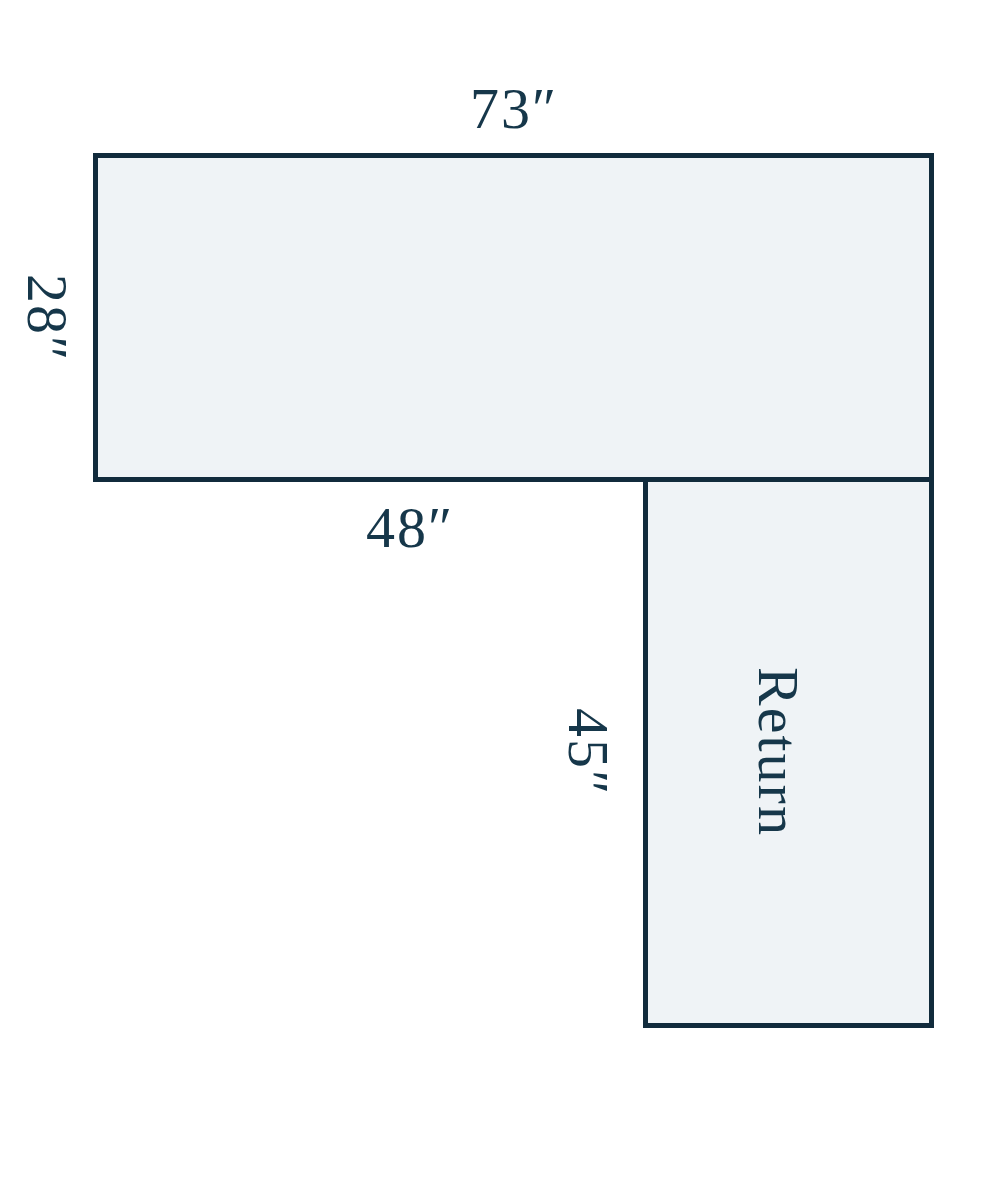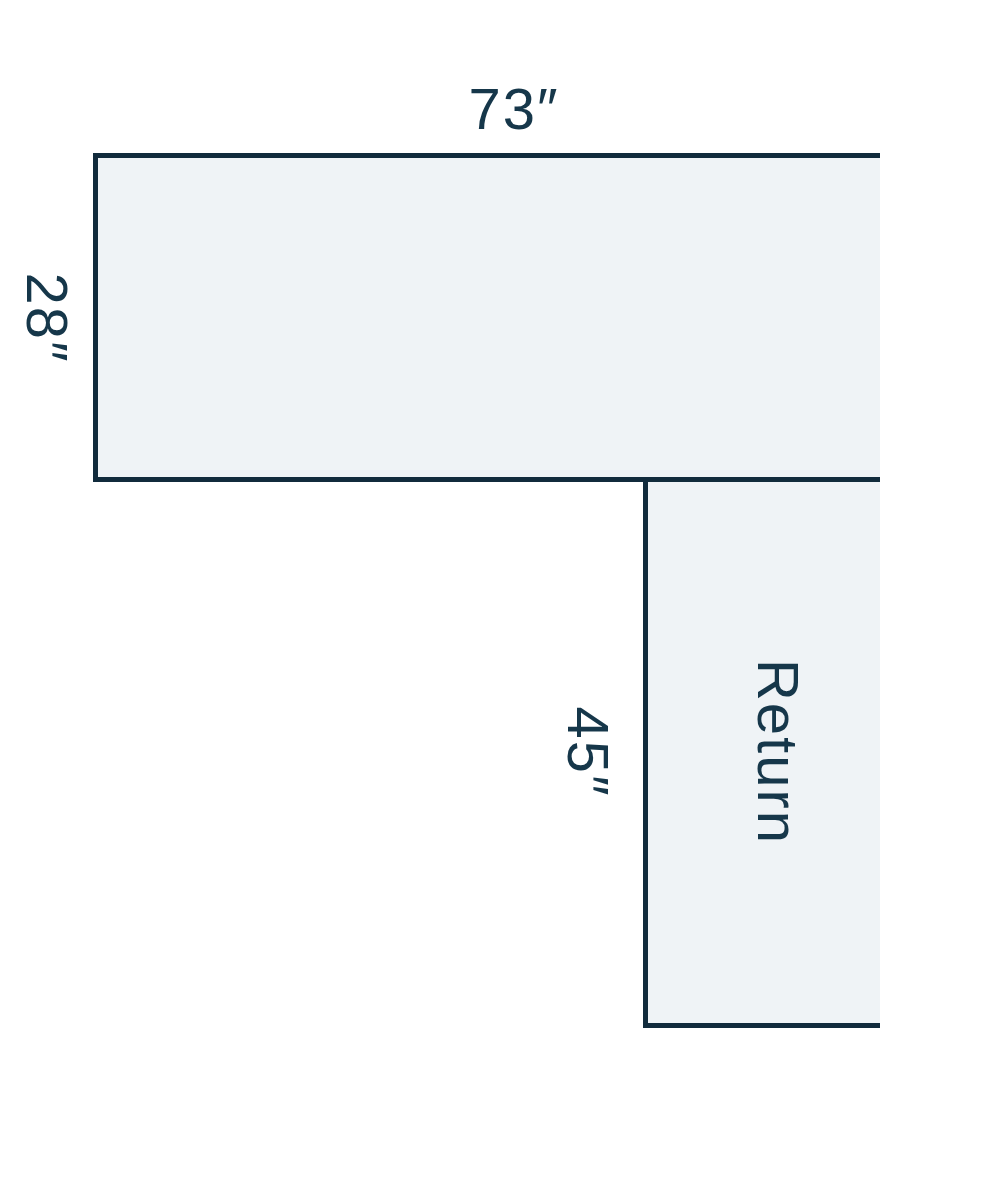--- a/index.html
+++ b/index.html
@@ -2,24 +2,24 @@
 <html style="--canvas-bg: #ffffff; --shape-fill: #eff3f6; --shape-stroke: #112b3c; --label-text: #16374a;"><head>
 <meta charset="utf-8">
 <style>
   html, body {
     margin: 0;
     padding: 0;
     background: #ffffff;
   }
   #canvas {
     position: relative;
-    width: 880px;
+    width: 1000px;
     height: 1200px;
     background: var(--canvas-bg, #ffffff);
-    font-family: Liberation Sans, sans-serif;
+    font-family: Liberation Serif, serif;
     overflow: hidden;
   }
   .shape {
     position: absolute;
     box-sizing: border-box;
     background: var(--shape-fill, #eff3f6);
     border: 5px solid var(--shape-stroke, #112b3c);
   }
   #desk-shape {
     left: 93px;
@@ -62,19 +62,20 @@
 
   <div id="desk-shape" class="shape"></div>
 
   <div id="return-shape" class="shape"></div>
 
   <div id="label-desk-top" class="dim-label">73″</div>
 
   <div id="label-desk-left" class="dim-label vertical">28″</div>
 
 
+  <div id="label-desk-bottom" class="dim-label">48″</div>
 
   <div id="label-return-left" class="dim-label vertical">45″</div>
 
   <div id="label-return-name" class="shape-label vertical">Return</div>
 
 
 </div>
 
 </body></html>

